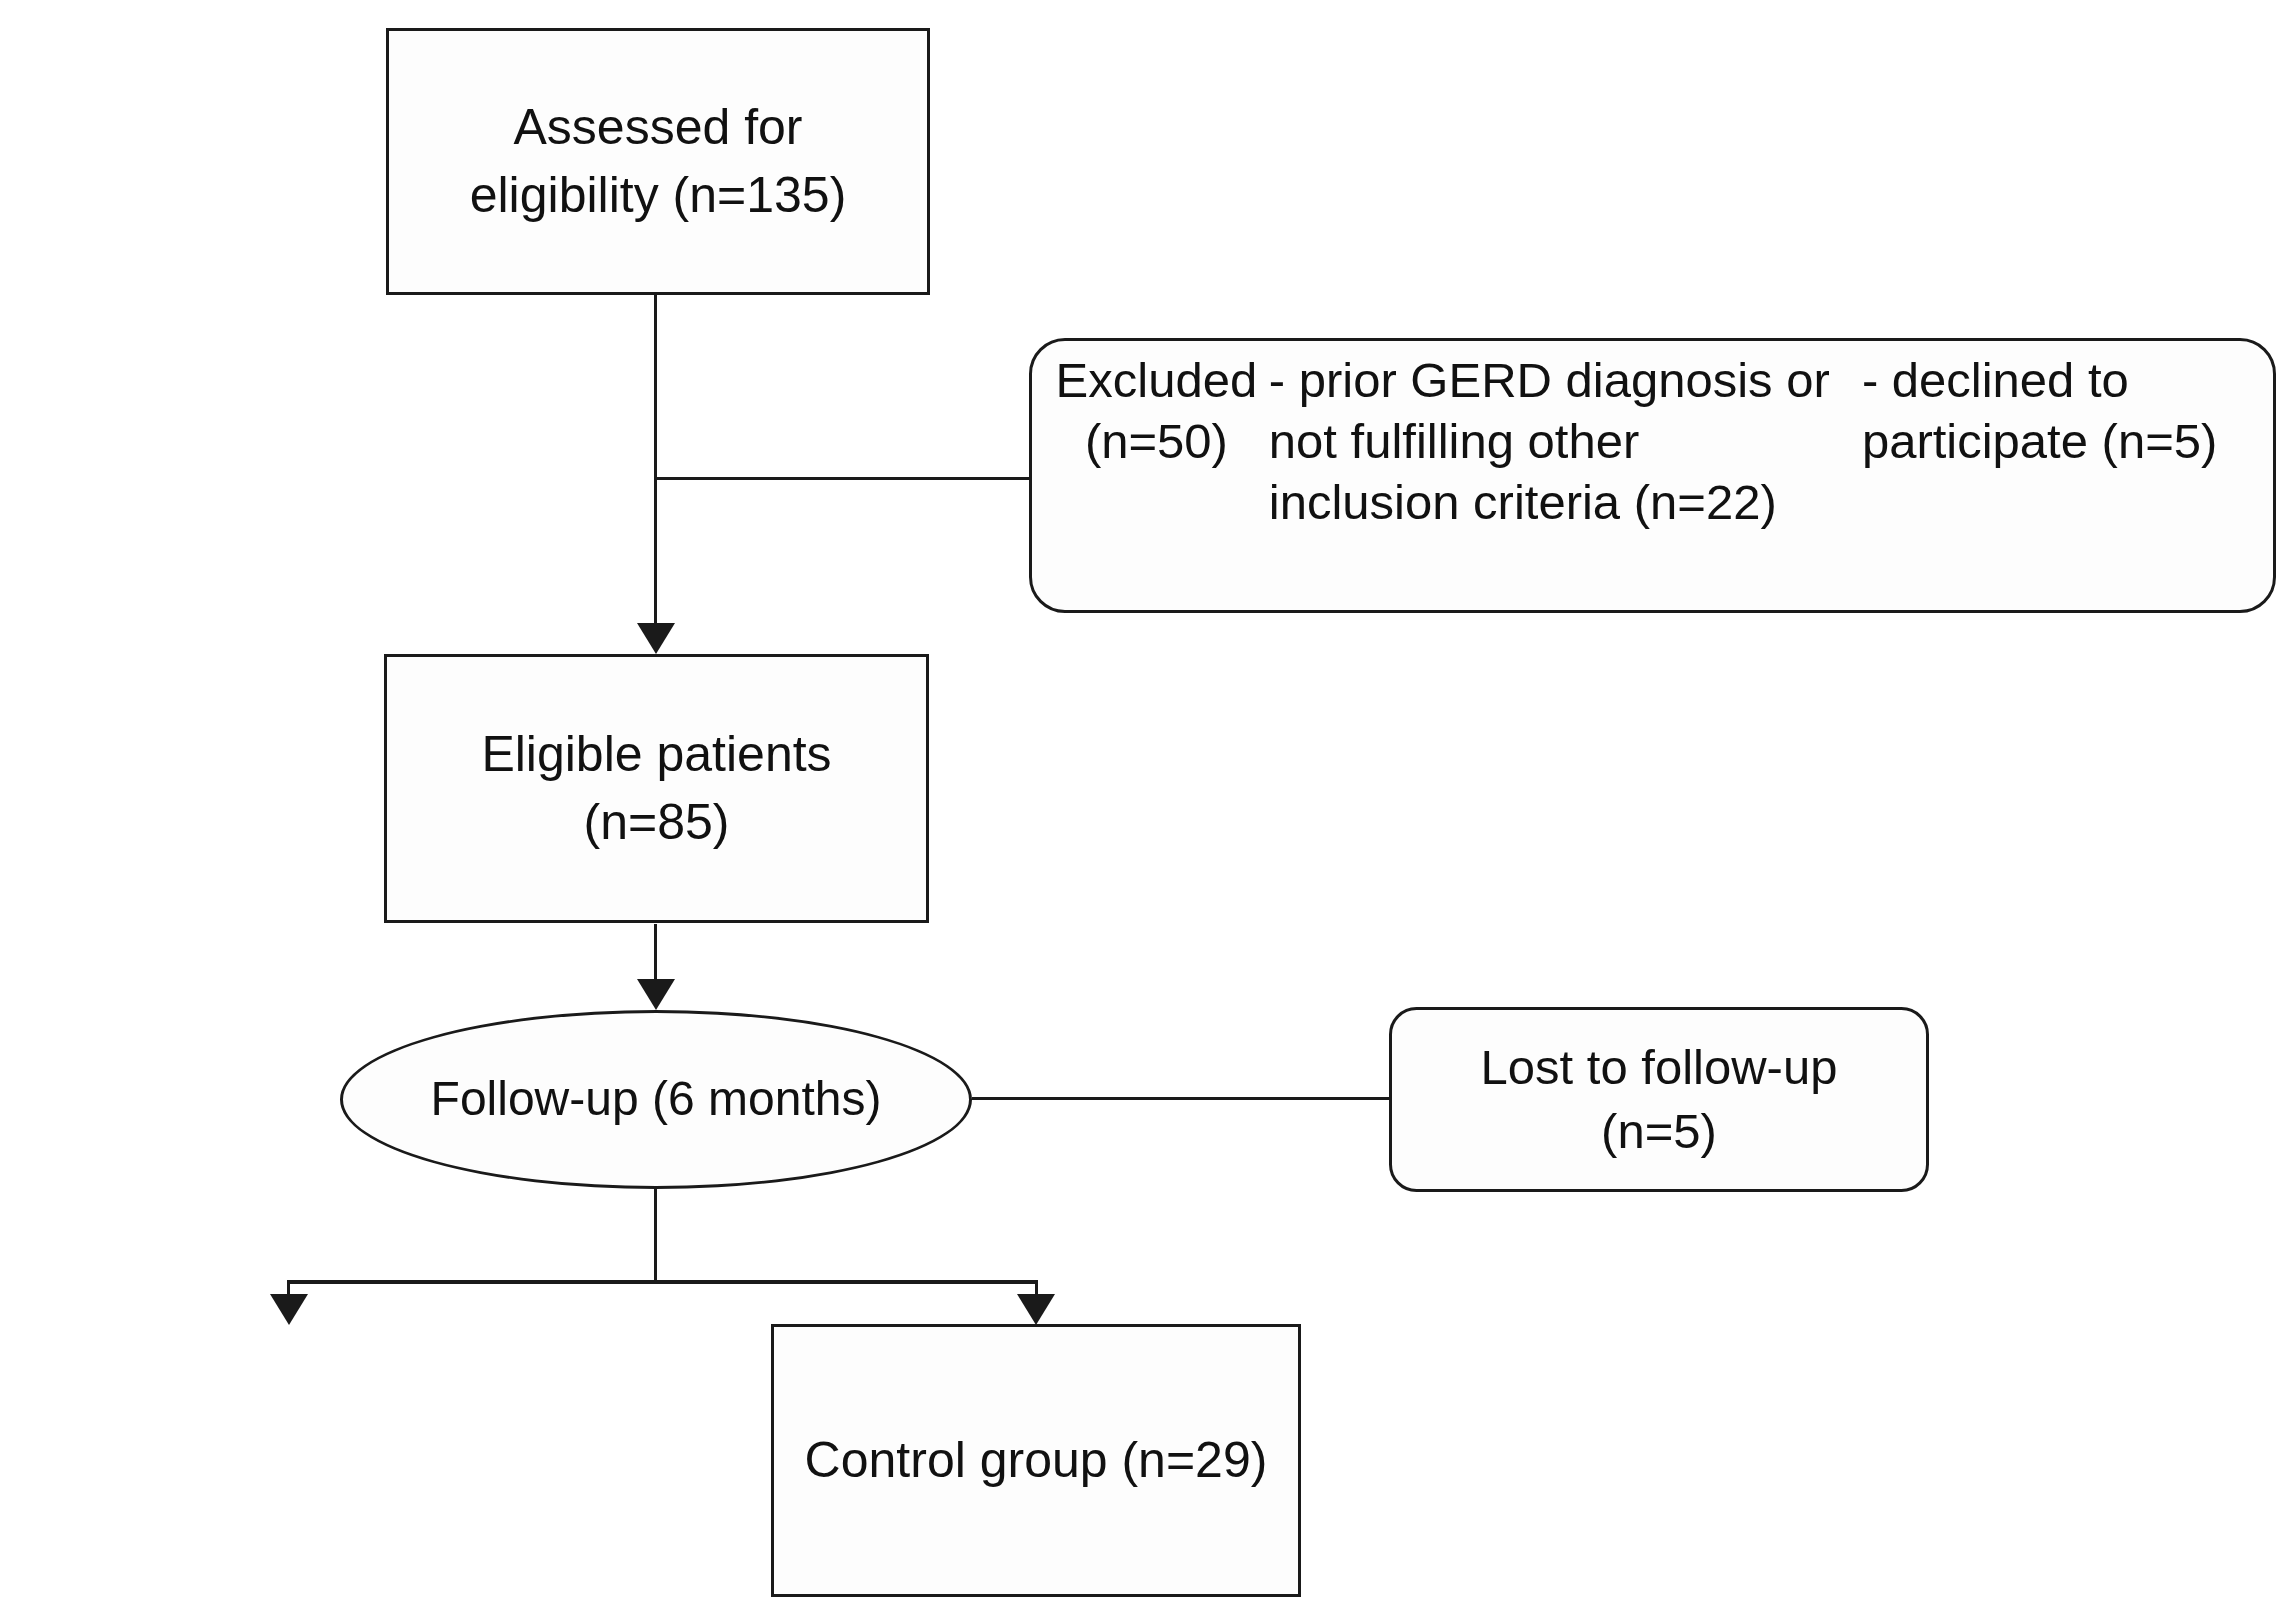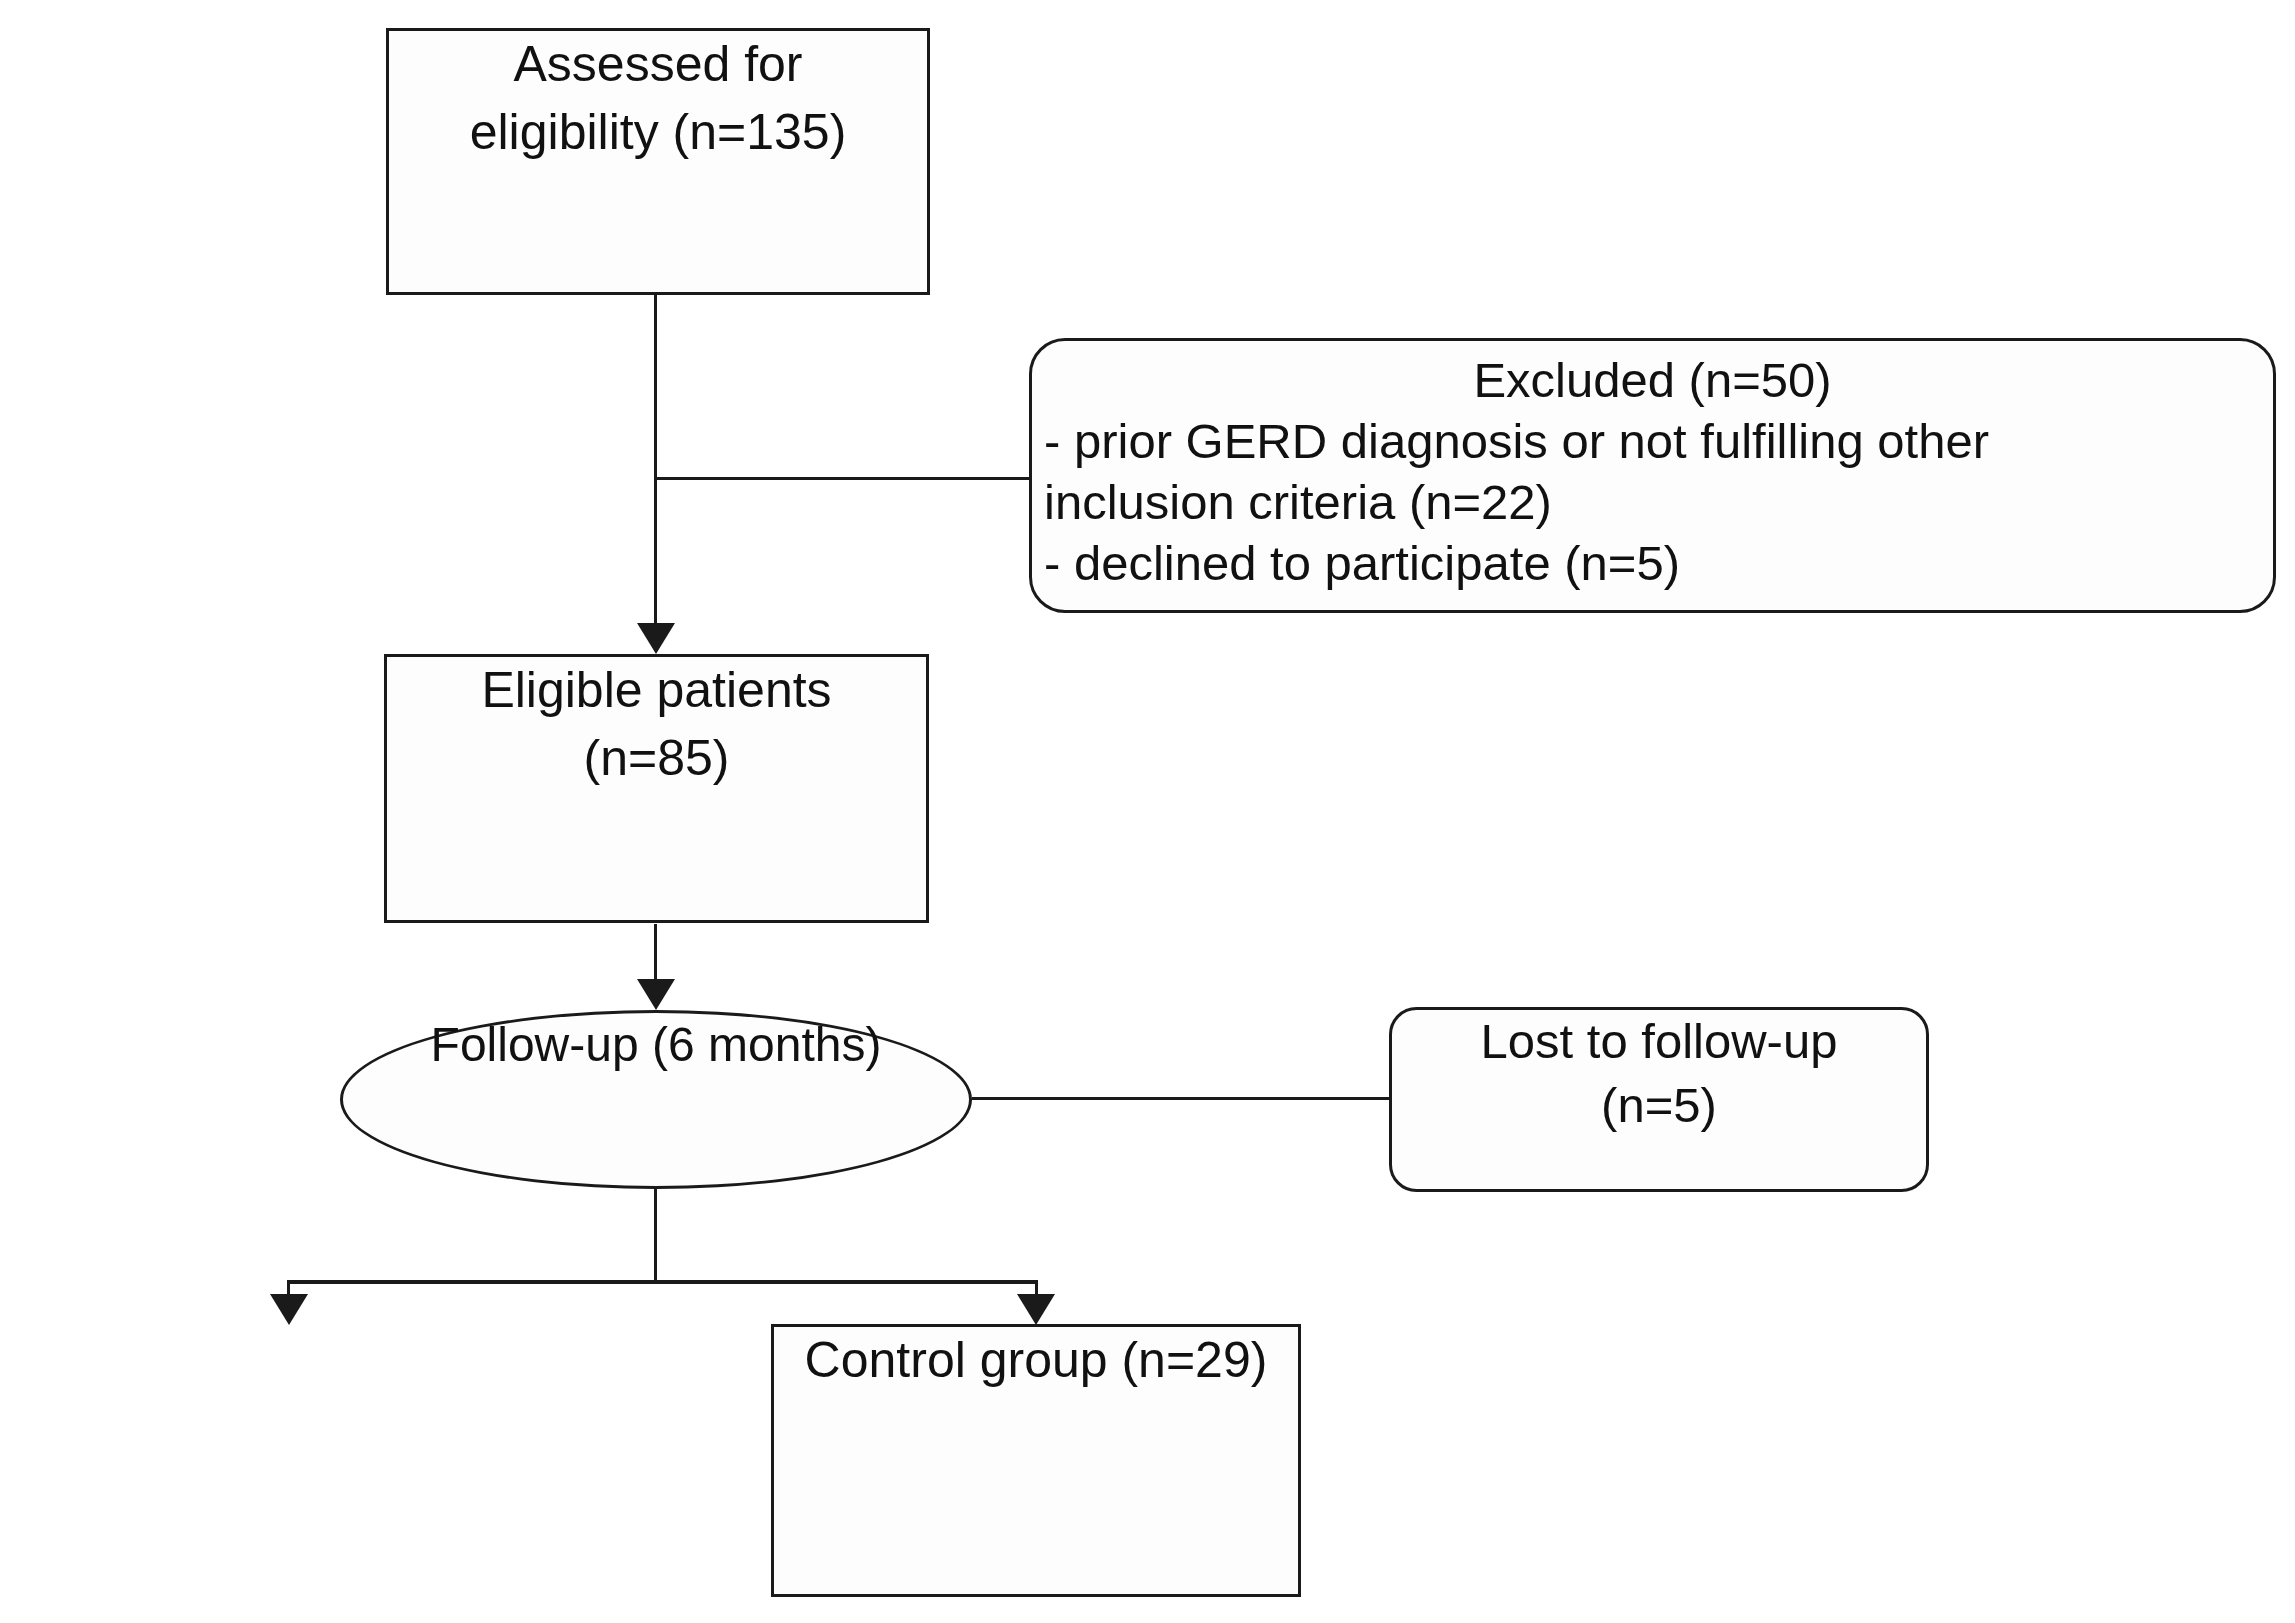--- a/index.html
+++ b/index.html
@@ -9,21 +9,21 @@
     background:#ffffff;
     font-family:"Liberation Sans", sans-serif;
     color:#111111;
   }
   .node{
     position:absolute;
     box-sizing:border-box;
     background:#fdfdfd;
     border:3.4px solid #1a1a1a;
     display:flex;
-    align-items:flex-start;
+    align-items:center;
     justify-content:center;
     text-align:center;
   }
   .node-text{
     white-space:pre-line;
     font-size:50px;
     line-height:1.35;
     color:#111111;
   }
   .rounded{border-radius:36px;}
@@ -34,21 +34,21 @@
     width:0;height:0;
     border-left:19px solid transparent;
     border-right:19px solid transparent;
     border-top:31px solid #1a1a1a;
   }
   
   #assessed{left:386px;top:28px;width:544px;height:267px;}
   
   #excluded{
     left:1029px;top:338px;width:1247px;height:275px;
-    flex-direction:column;justify-content:flex-start;
+    justify-content:flex-start;
     padding:8.6px 12px;align-items:stretch;
   }
   #excluded .title{text-align:center;font-size:49px;line-height:1.25;}
   #excluded .item{text-align:left;font-size:49px;line-height:1.25;white-space:pre-line;}
   
   #eligible{left:384px;top:654px;width:545px;height:269px;}
   
   #followup{left:340px;top:1010px;width:632px;height:179px;}
   #followup .node-text{font-size:48px;}
   

